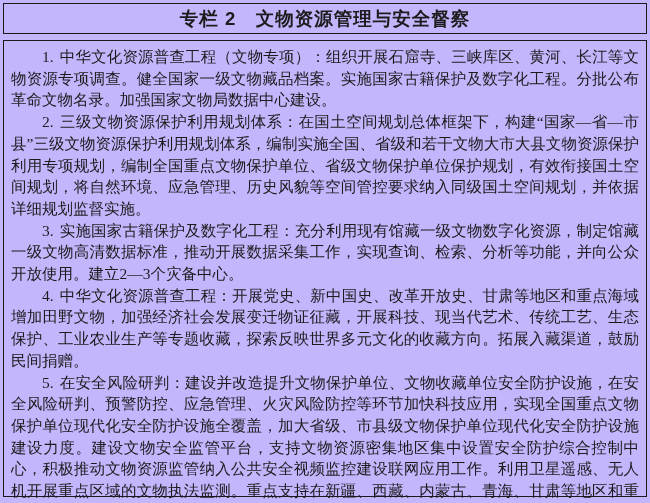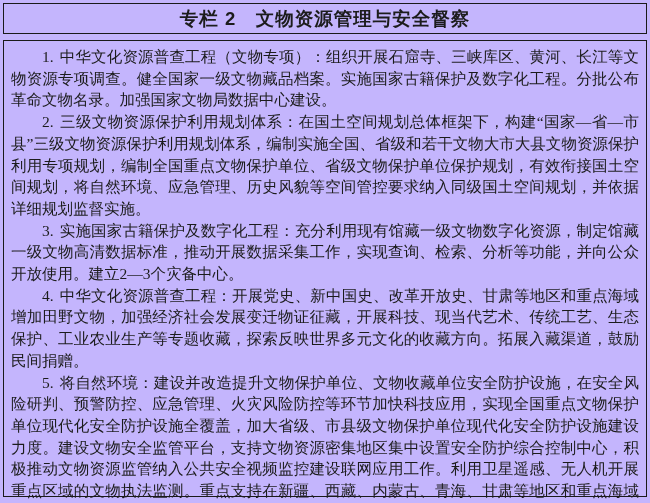--- a/index.html
+++ b/index.html
@@ -79,17 +79,17 @@
 
     <p class="para">
       <span class="para-number">3.</span><span class="para-lead">实施国家古籍保护及数字化工程：</span><span class="para-text">充分利用现有馆藏一级文物数字化资源，制定馆藏一级文物高清数据标准，推动开展数据采集工作，实现查询、检索、分析等功能，并向公众开放使用。建立2—3个灾备中心。</span>
     </p>
 
     <p class="para">
       <span class="para-number">4.</span><span class="para-lead">中华文化资源普查工程：</span><span class="para-text">开展党史、新中国史、改革开放史、甘肃等地区和重点海域增加田野文物，加强经济社会发展变迁物证征藏，开展科技、现当代艺术、传统工艺、生态保护、工业农业生产等专题收藏，探索反映世界多元文化的收藏方向。拓展入藏渠道，鼓励民间捐赠。</span>
     </p>
 
     <p class="para">
-      <span class="para-number">5.</span><span class="para-lead">将自然环境：</span><span class="para-text">建设并改造提升文物保护单位、文物收藏单位安全防护设施，在安全风险研判、预警防控、应急管理、火灾风险防控等环节加快科技应用，实现全国重点文物保护单位现代化安全防护设施全覆盖，加大省级、市县级文物保护单位现代化安全防护设施建设力度。建设文物安全监管平台，支持文物资源密集地区集中设置安全防护综合控制中心，积极推动文物资源监管纳入公共安全视频监控建设联网应用工作。利用卫星遥感、无人机开展重点区域的文物执法监测。重点支持在新疆、西藏、内蒙古、青海、甘肃等地区和重点海域增加田野文物、水下文物巡查、看护、监测装备配置。</span>
+      <span class="para-number">5.</span><span class="para-lead">在安全风险研判：</span><span class="para-text">建设并改造提升文物保护单位、文物收藏单位安全防护设施，在安全风险研判、预警防控、应急管理、火灾风险防控等环节加快科技应用，实现全国重点文物保护单位现代化安全防护设施全覆盖，加大省级、市县级文物保护单位现代化安全防护设施建设力度。建设文物安全监管平台，支持文物资源密集地区集中设置安全防护综合控制中心，积极推动文物资源监管纳入公共安全视频监控建设联网应用工作。利用卫星遥感、无人机开展重点区域的文物执法监测。重点支持在新疆、西藏、内蒙古、青海、甘肃等地区和重点海域增加田野文物、水下文物巡查、看护、监测装备配置。</span>
     </p>
 
   </div>
 </div>
 
 </body></html>

